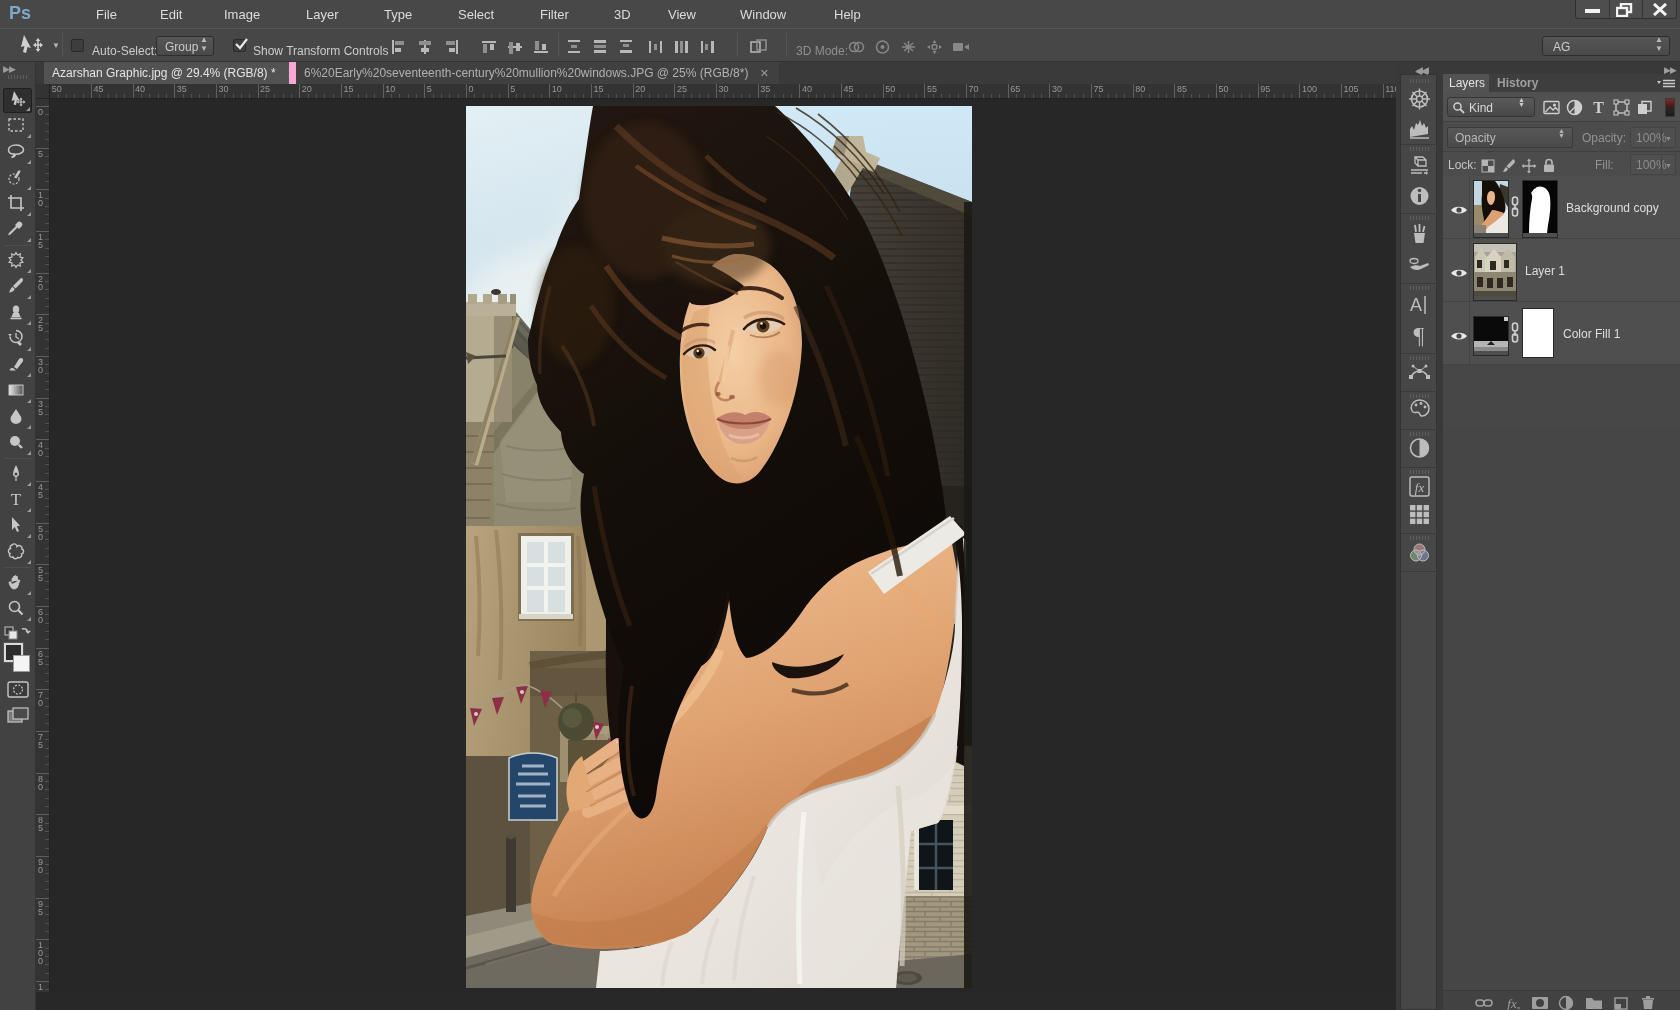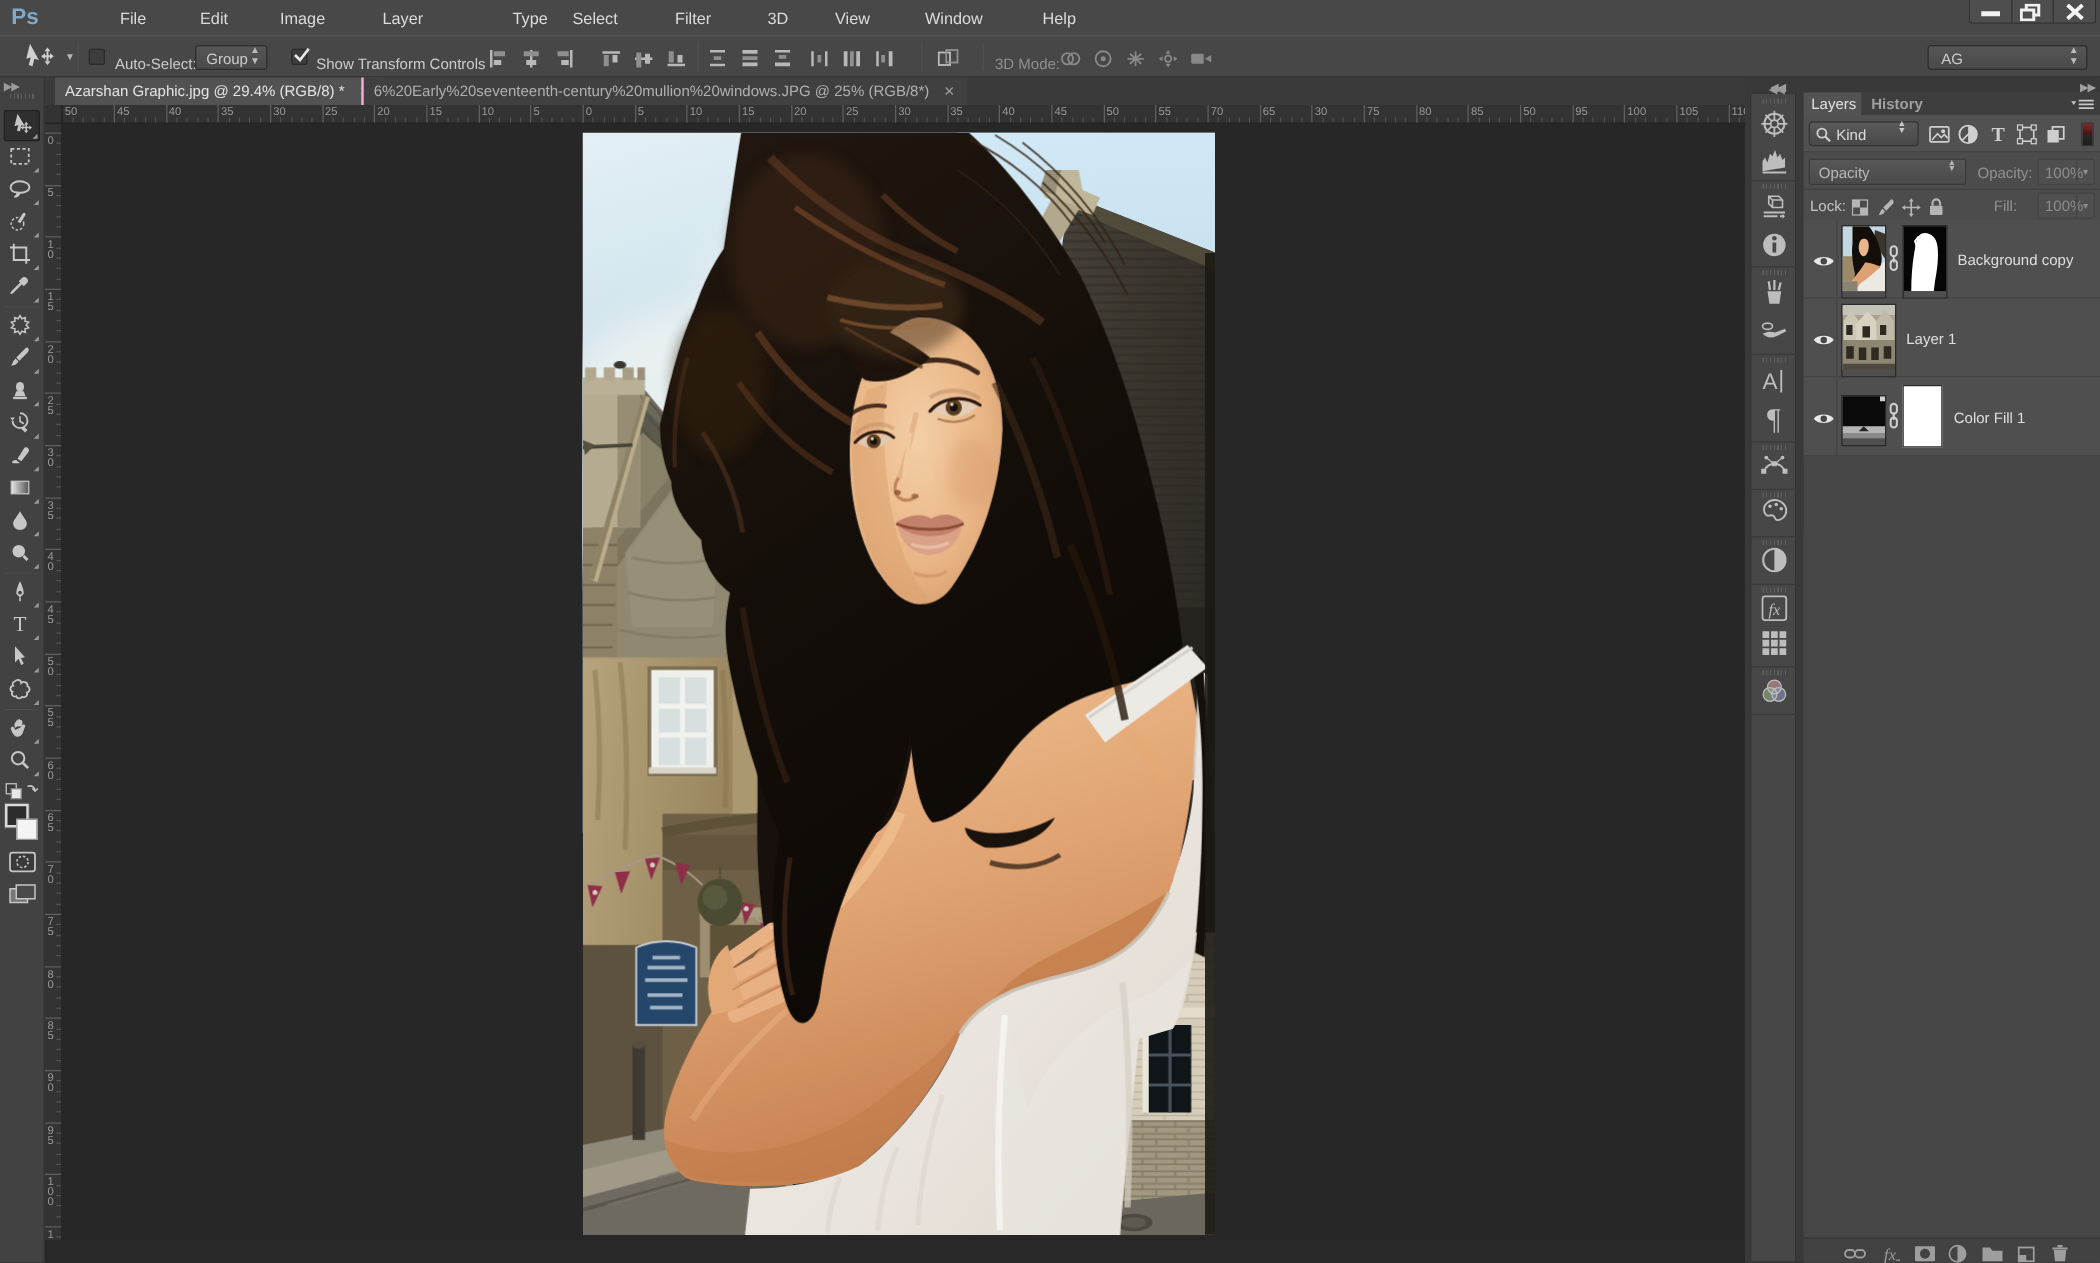--- a/index.html
+++ b/index.html
@@ -23,21 +23,21 @@
   .cb { position:absolute; width:13px; height:13px; background:#3d3d3d;
     border:1px solid #2a2a2a; border-radius:2px; top:10px; }
   .ddbtn { position:absolute; background:linear-gradient(#565656,#494949);
     border:1px solid #2e2e2e; border-radius:3px; color:#ccc; font-size:12px; }
 
   
   #tabbar { left:36px; top:62px; width:1360px; height:22px; background:#3a3a3a; }
   .dtab { position:absolute; top:0; height:22px; font-size:12px; color:#c7c7c7;
     padding:4px 10px 0 8px; }
   .dtab.active { background:#525252; color:#e4e4e4; }
-  .dtab.inactive { background:#404040; color:#b0b0b0; border-left:2px solid #f9a8d4; }
+  .dtab.inactive { background:#404040; color:#b0b0b0; border-left:7px solid #f9a8d4; }
   .tabx { color:#9a9a9a; font-size:11px; margin-left:8px; }
 
   
   #toolbar { left:0; top:62px; width:36px; height:948px; background:#424242;
     border-right:1px solid #333; }
   .tool { position:absolute; left:3px; width:29px; height:25px; }
   .tool svg { position:absolute; left:3px; top:1px; }
   .toolsel { background:#2f2f2f; border:1px solid #202020; border-radius:2px; }
   .tsep { position:absolute; left:4px; width:27px; height:1px; background:#353535;
     border-bottom:1px solid #4e4e4e; }
@@ -75,21 +75,21 @@
 </head>
 <body>
 <div id="app">
 
   <div id="menubar" class="abs">
     <div id="pslogo">Ps</div>
     <span class="mi" style="left:96px;">File</span>
     <span class="mi" style="left:160px;">Edit</span>
     <span class="mi" style="left:224px;">Image</span>
     <span class="mi" style="left:306px;">Layer</span>
-    <span class="mi" style="left:384px;margin-left:26px;">Type</span>
+    <span class="mi" style="left:384px;">Type</span>
     <span class="mi" style="left:458px;">Select</span>
     <span class="mi" style="left:540px;">Filter</span>
     <span class="mi" style="left:614px;">3D</span>
     <span class="mi" style="left:668px;">View</span>
     <span class="mi" style="left:740px;">Window</span>
     <span class="mi" style="left:834px;">Help</span>
     <div class="abs" style="left:1575px; top:0; width:102px; height:19px; background:#4e4e4e; border:1px solid #303030; border-top:none; border-radius:0 0 3px 3px;">
       <div class="abs" style="left:33px; top:0; width:1px; height:18px; background:#333;"></div>
       <div class="abs" style="left:66px; top:0; width:1px; height:18px; background:#333;"></div>
       <div class="abs" style="left:9px; top:9px; width:15px; height:4px; background:#f2f2f2;"></div>

